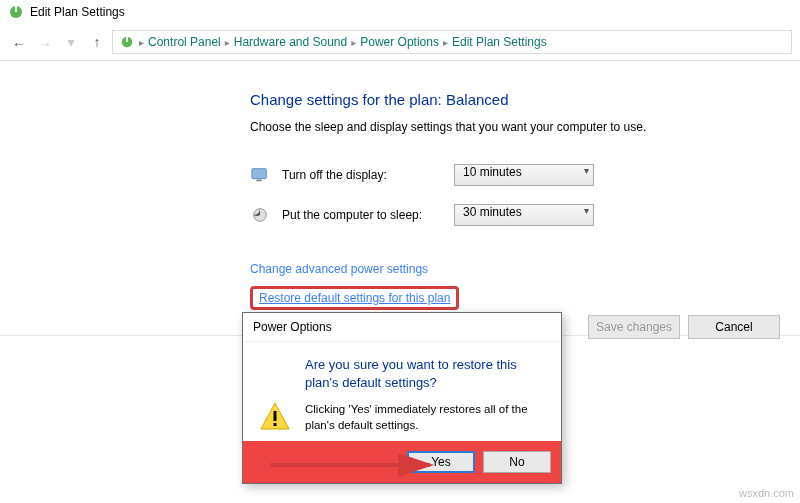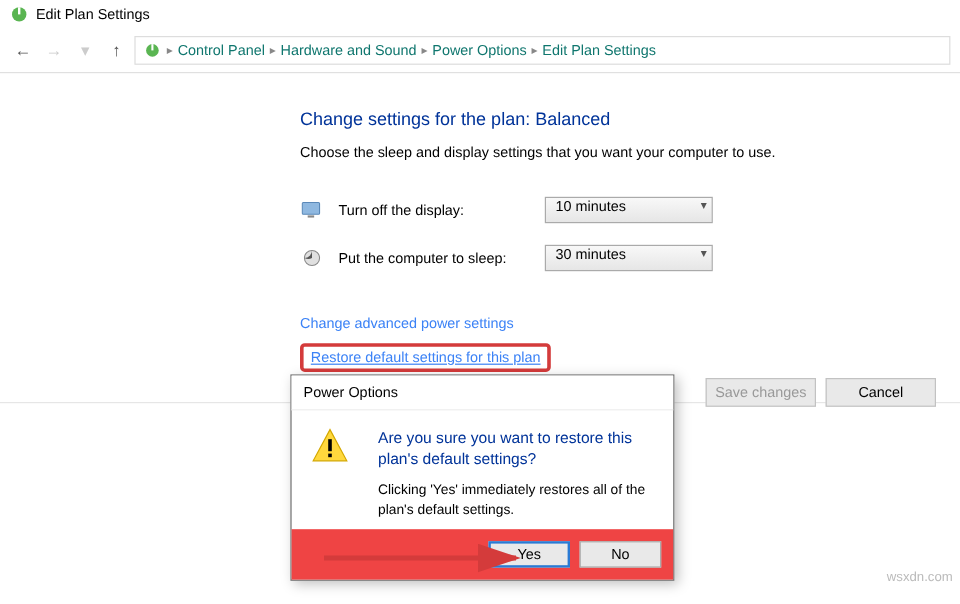--- a/index.html
+++ b/index.html
@@ -134,22 +134,23 @@
       box-shadow: 3px 3px 10px rgba(0,0,0,0.25);
     }
     .dialog-title {
       padding: 7px 10px;
       font-size: 12px;
       background: #fff;
       border-bottom: 1px solid #eee;
     }
     .dialog-body {
       display: flex;
-      gap: 24px;
+      gap: 14px;
       padding: 14px 16px 8px 16px;
+      align-items: flex-end;
     }
     .warn-icon {
       width: 32px; height: 32px; flex-shrink: 0;
     }
     .dialog-heading {
       color: #003399;
       font-size: 13px;
       margin-bottom: 10px;
       line-height: 1.35;
     }
@@ -175,21 +176,21 @@
     .dbtn.focus { border: 2px solid #2a7ad4; }
     .arrow-annot {
       position: absolute;
       left: 270px;
       top: 450px;
       pointer-events: none;
     }
     .watermark {
       position: absolute;
       right: 6px;
-      bottom: 16px;
+      bottom: 4px;
       font-size: 11px;
       color: #bbb;
       margin-top: 33px;
     }
   </style>
 </head>
 <body>
 
 <div class="window-title">
   <span class="app-icon">

